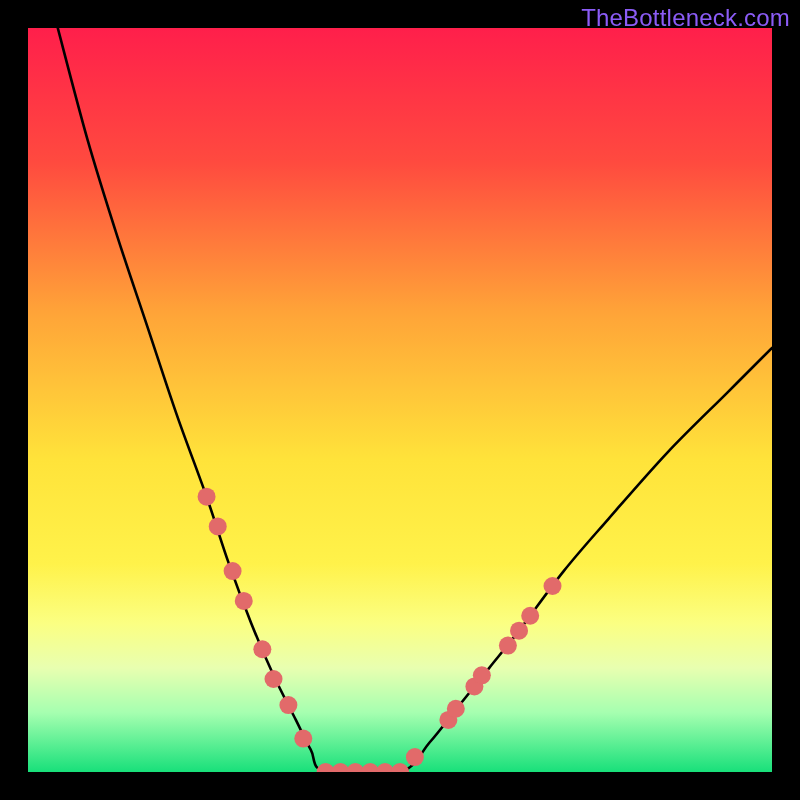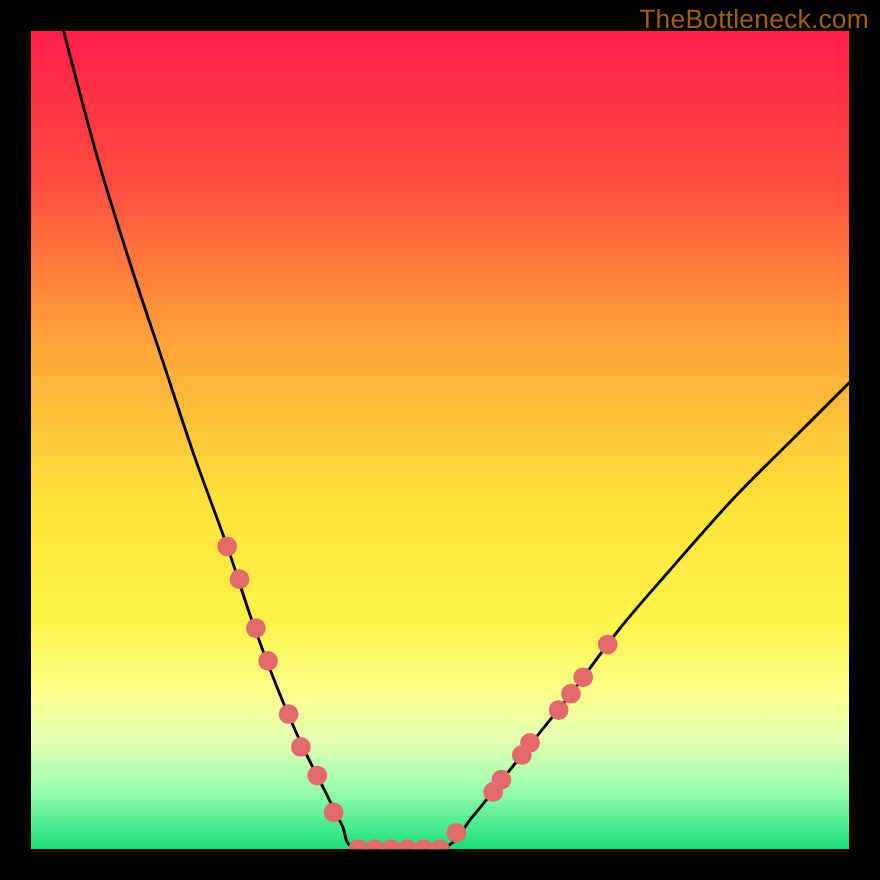--- a/index.html
+++ b/index.html
@@ -16,21 +16,21 @@
     left: 28px;
     top: 28px;
     width: 744px;
     height: 744px;
     box-sizing: border-box;
   }
   .watermark {
     position: absolute;
     top: 4px;
     right: 10px;
-    color: #a16207;
+    color: #8b5cf6;
     font-size: 24px;
     font-weight: 500;
     letter-spacing: 0.2px;
     z-index: 10;
     user-select: none;
     margin-left: 40px;
   }
   svg {
     display: block;
   }

